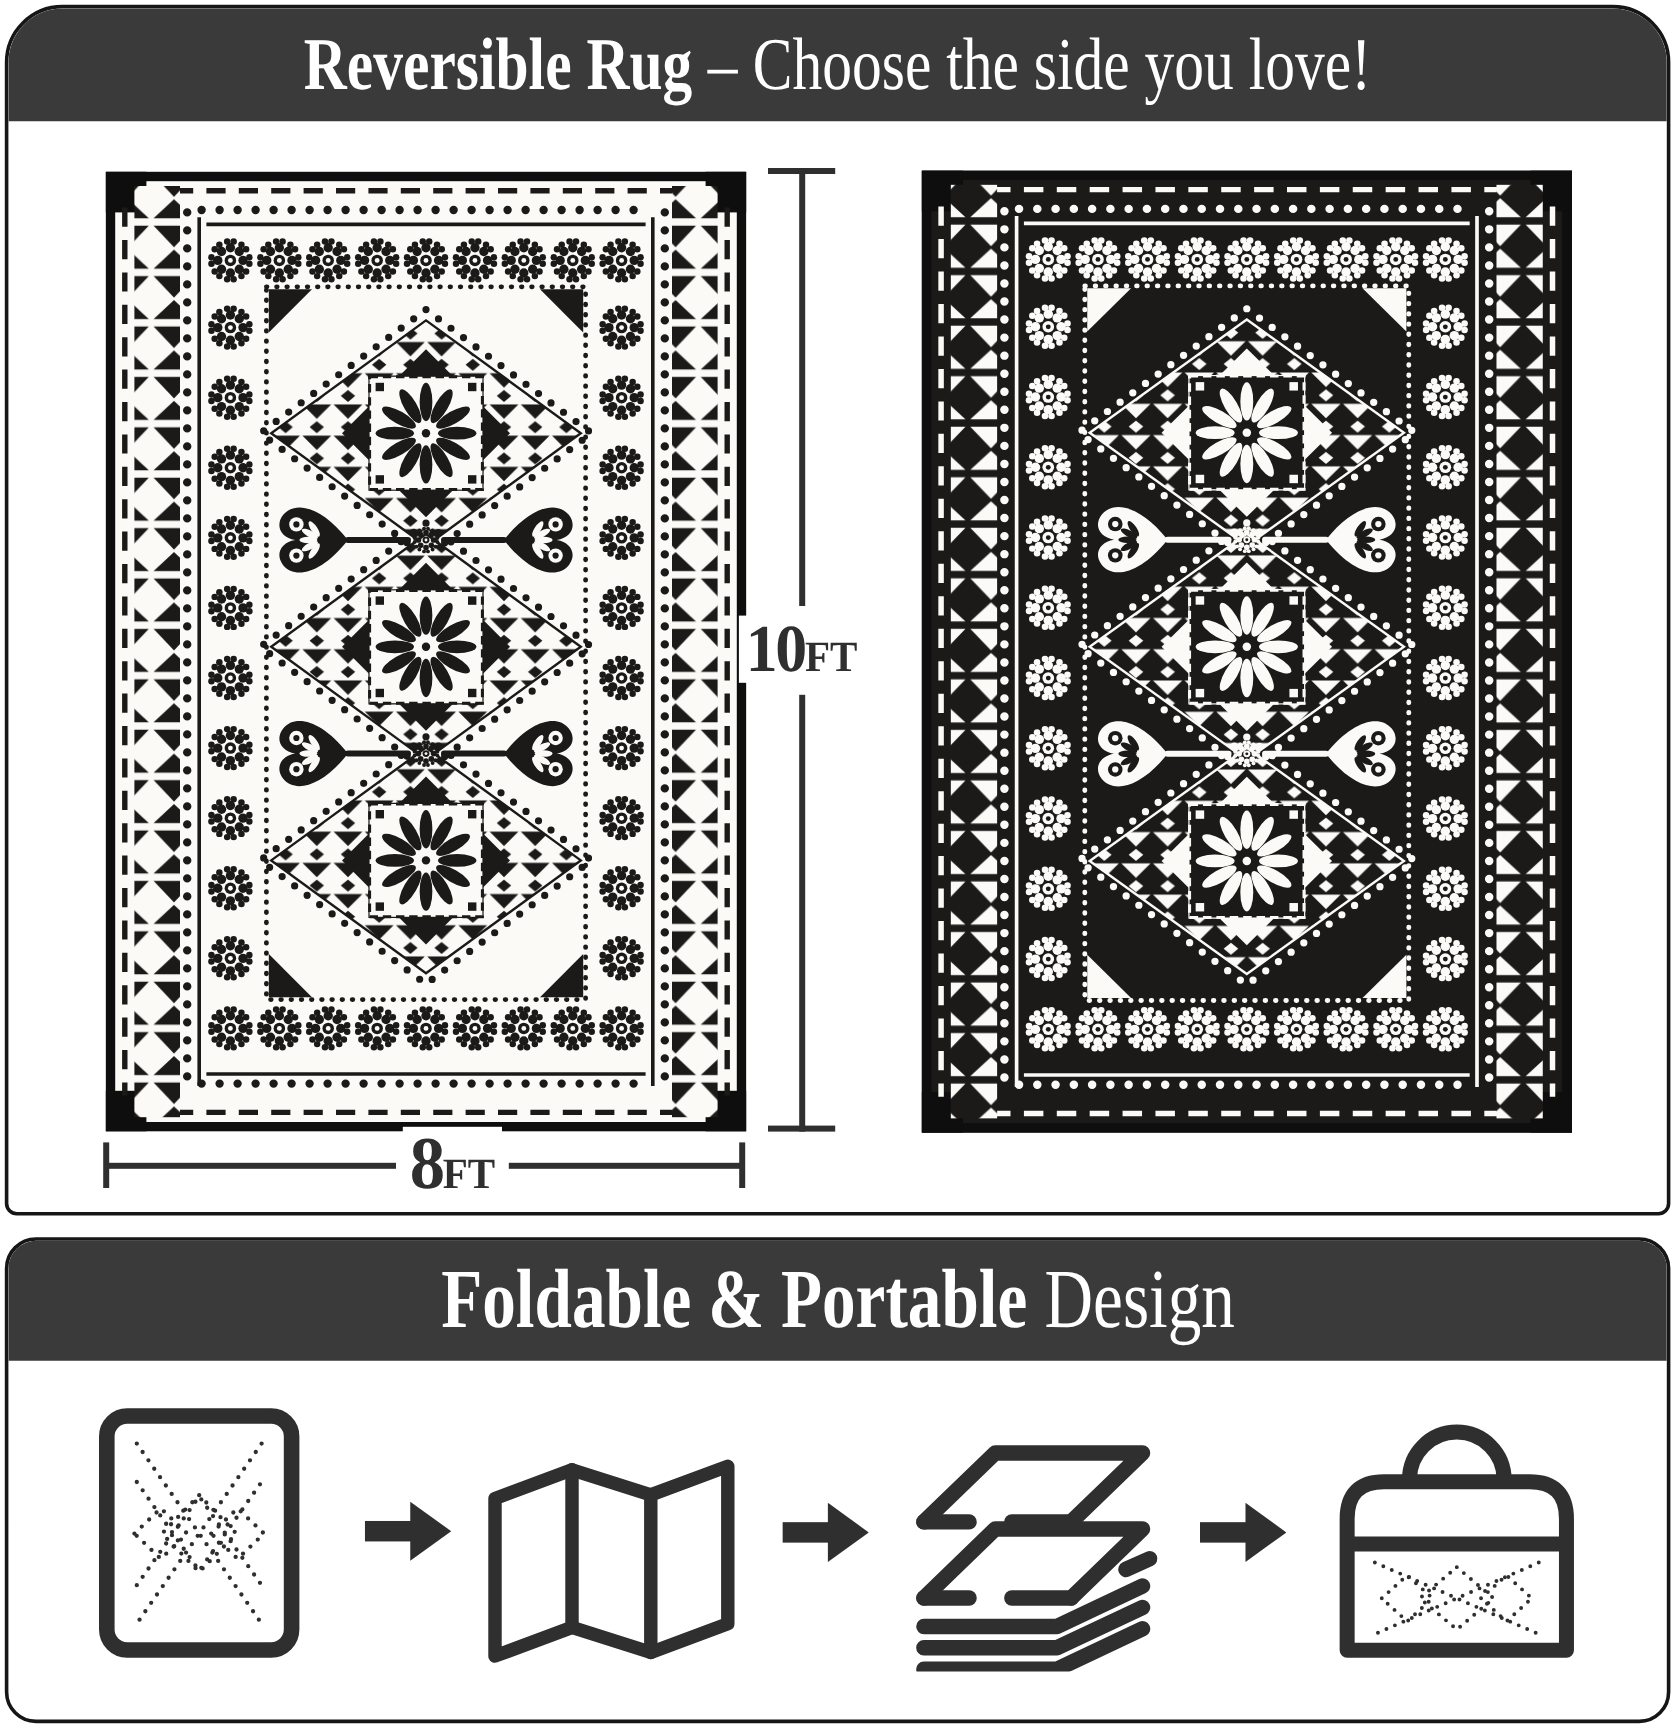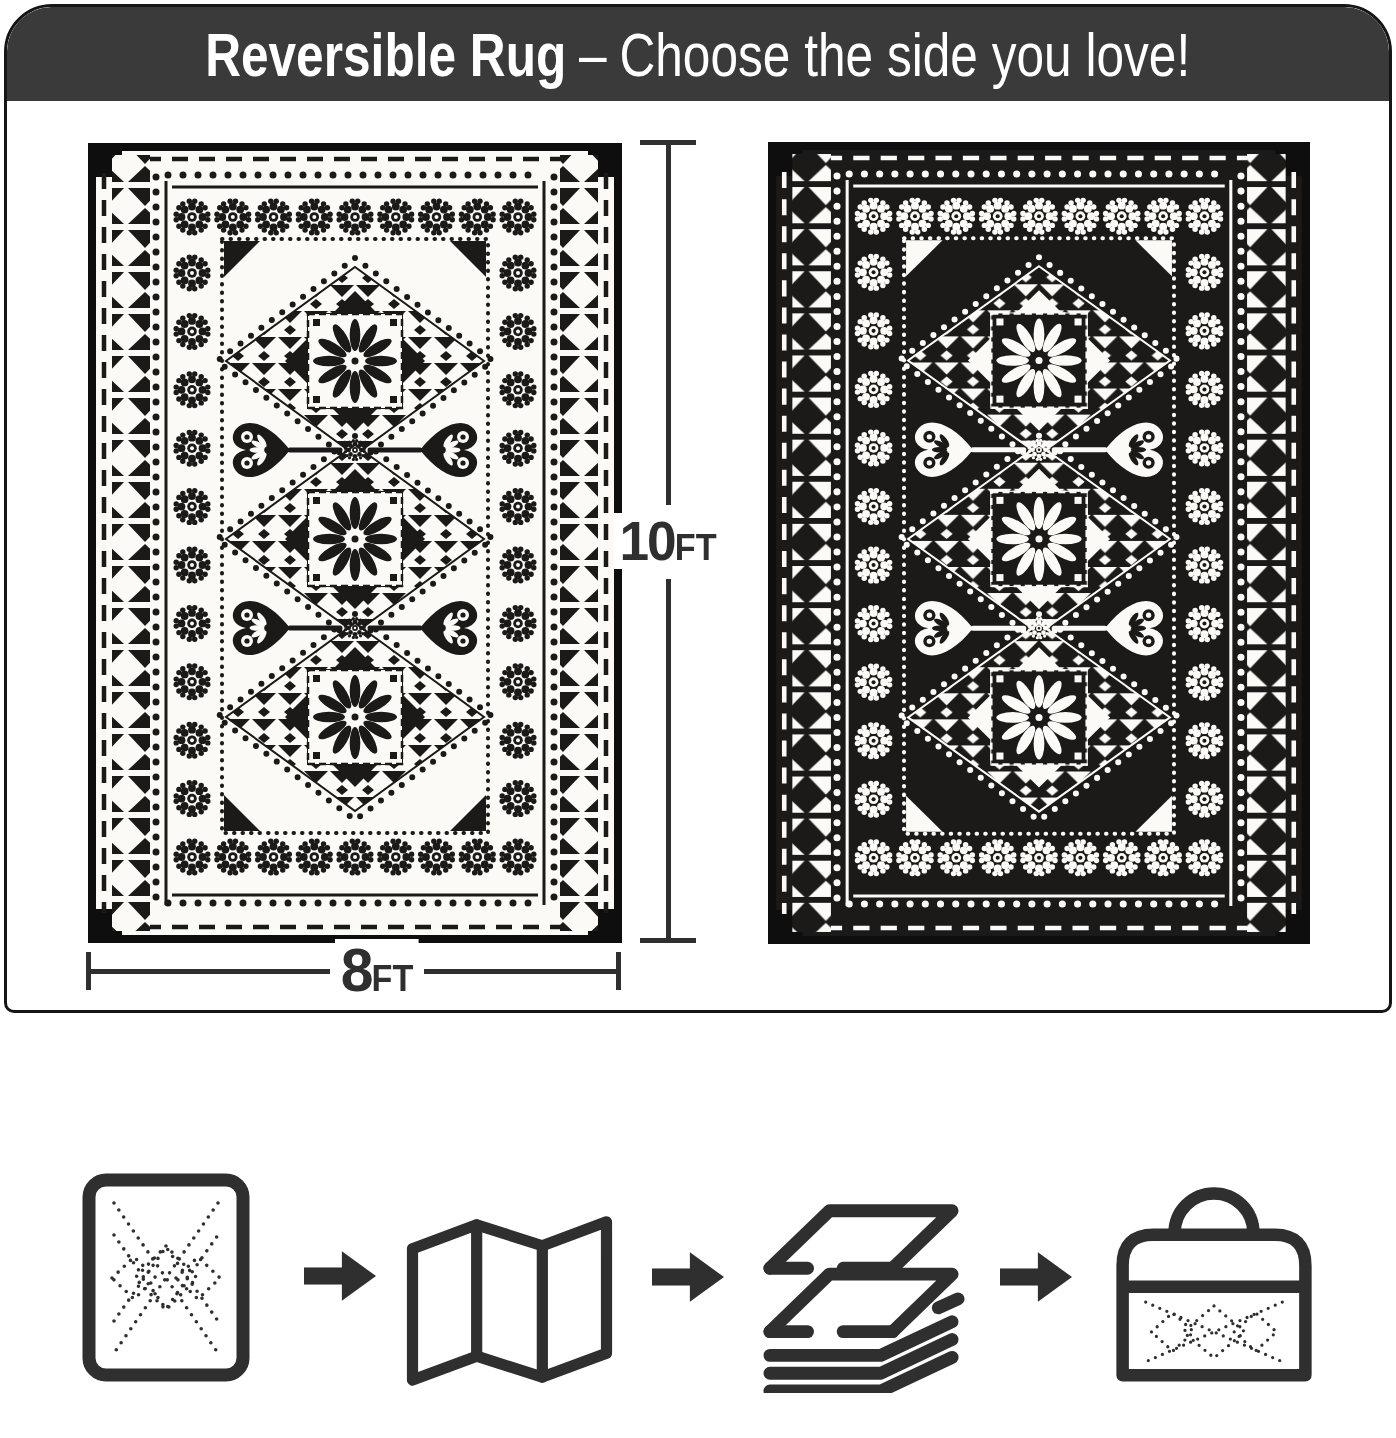--- a/index.html
+++ b/index.html
@@ -2,21 +2,21 @@
 <html style="--header-bg: #3a3a3a; --panel-border: #161616; --ink: #2f2f2f; --title-text: #ffffff; --rug-dark: #1b1a18; --rug-light: #fbfaf6; --rug-edge: #0e0e0e; --page-bg: #ffffff;"><head>
 <meta charset="utf-8">
 <style>
   :root{
     --header-bg:#3a3a3a; --panel-border:#161616; --ink:#2f2f2f;
     --title-text:#ffffff; --rug-dark:#1b1a18; --rug-light:#fbfaf6;
     --rug-edge:#0e0e0e; --page-bg:#ffffff;
   }
   html,body{margin:0;padding:0;background:var(--page-bg);}
   .page{position:relative;width:1396px;height:1438px;background:var(--page-bg);
-        font-family:Liberation Sans, sans-serif;overflow:hidden;}
+        font-family:Liberation Serif, serif;overflow:hidden;}
   .panel{position:absolute;border:3px solid var(--panel-border);background:#fff;overflow:hidden;box-sizing:border-box;}
   .panel-top{left:4px;top:4px;width:1388px;height:1009px;border-radius:48px 48px 10px 10px;}
   .panel-bottom{left:4px;top:1031px;width:1388px;height:405px;border-radius:26px;}
   .bar{position:absolute;left:0;top:0;width:100%;background:var(--header-bg);
        display:flex;align-items:center;justify-content:center;color:var(--title-text);white-space:nowrap;}
   .bar-top{height:94px;border-radius:44px 44px 0 0;}
   .bar-bottom{height:100px;border-radius:22px 22px 0 0;}
   .title-wrap{display:inline-flex;align-items:baseline;transform:scaleX(0.8);}
   .bar-top .title-wrap{font-size:62px;}
   .bar-bottom .title-wrap{font-size:70px;}
@@ -44,20 +44,28 @@
   <section class="panel panel-top">
     <header class="bar bar-top">
       <span class="title-wrap">
         <span class="t-bold">Reversible Rug</span>
         <span class="t-sep">–</span>
         <span class="t-reg">Choose the side you love!</span>
       </span>
     </header>
   </section>
 
+  <section class="panel panel-bottom">
+    <header class="bar bar-bottom">
+      <span class="title-wrap">
+        <span class="t-bold">Foldable &amp; Portable</span>
+        <span class="t-reg">Design</span>
+      </span>
+    </header>
+  </section>
 
   <div class="rug" style="left:88px;top:143px;width:534px;height:800px;">
       <svg viewBox="0 0 534 800" preserveAspectRatio="none">
   <defs>
     <pattern id="tbf" width="38" height="42" patternUnits="userSpaceOnUse">
       <rect width="38" height="42" fill="#fbfaf6"></rect>
       <polygon points="2,3 36,3 19,21" fill="#1b1a18"></polygon>
       <polygon points="2,39 36,39 19,23" fill="#1b1a18"></polygon>
     </pattern>
     <pattern id="trf" width="26" height="26" patternUnits="userSpaceOnUse">

